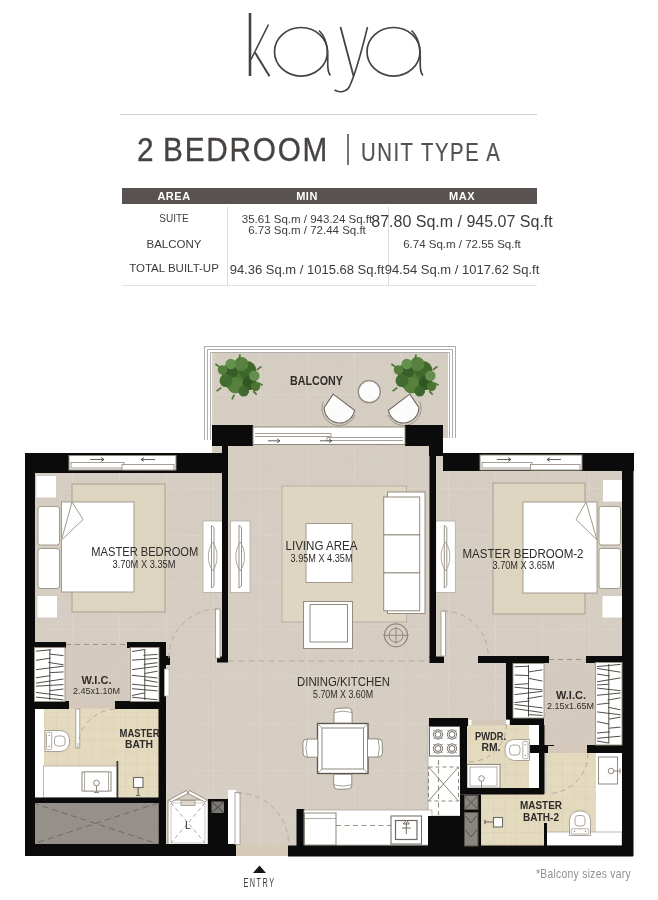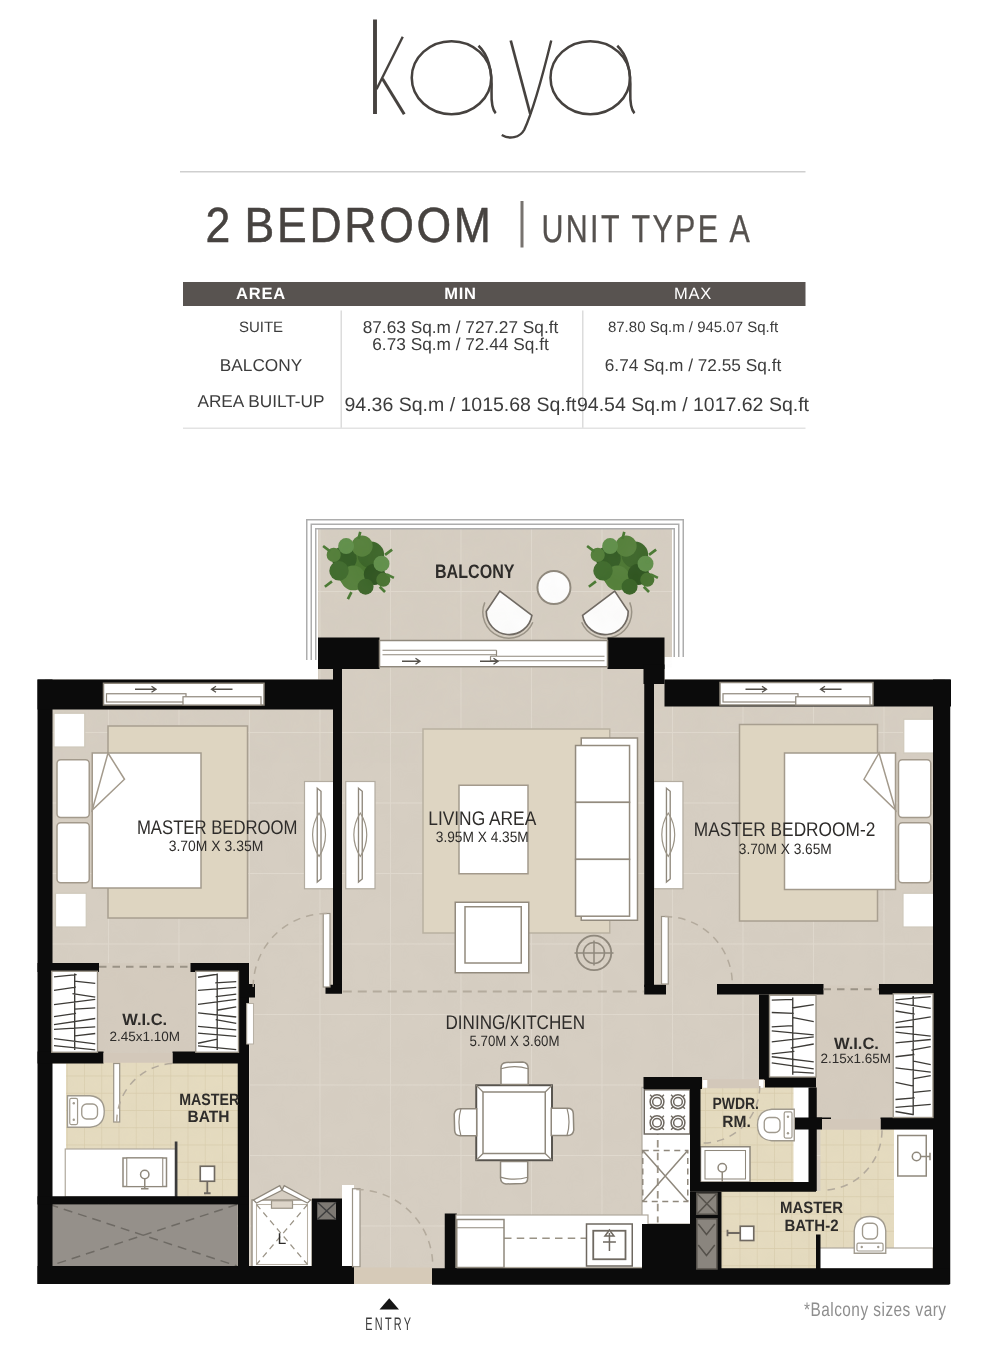--- a/index.html
+++ b/index.html
@@ -30,34 +30,34 @@
 
   <div class="abs" style="left:137px;top:131px;font-size:33px;letter-spacing:2px;color:#474340;-webkit-text-stroke:.35px #474340;transform:scaleX(.9);transform-origin:left top;">2 BEDROOM</div>
 
   <div class="abs" style="left:347px;top:134px;width:2px;height:31px;background:#77736f"></div>
 
   <div class="abs" style="left:361px;top:137px;font-size:26px;letter-spacing:2px;color:#55514e;-webkit-text-stroke:.2px #55514e;transform:scaleX(.78);transform-origin:left top;">UNIT TYPE A</div>
 
   <div class="abs" style="left:122px;top:188px;width:415px;height:16px;background:#585350"></div>
   <div class="abs ctr" style="left:174px;top:190px;font-size:11px;font-weight:bold;color:#fff;letter-spacing:.5px">AREA</div>
   <div class="abs ctr" style="left:307px;top:190px;font-size:11px;font-weight:bold;color:#fff;letter-spacing:.5px">MIN</div>
-  <div class="abs ctr" style="left:462px;top:190px;font-size:11px;font-weight:normal;color:#fff;letter-spacing:.5px">MAX</div>
+  <div class="abs ctr" style="left:462px;top:190px;font-size:11px;font-weight:bold;color:#fff;letter-spacing:.5px">MAX</div>
 
   <div class="abs" style="left:227px;top:207px;width:1px;height:79px;background:#dcdcdc"></div>
   <div class="abs" style="left:388px;top:207px;width:1px;height:79px;background:#dcdcdc"></div>
 
   <div class="abs ctr" style="left:174px;top:213px;font-size:10px;color:#3c3c3c">SUITE</div>
-  <div class="abs ctr" style="left:307px;top:213px;font-size:11.5px;color:#3c3c3c">87.63 Sq.m / 727.27 Sq.ft</div>
-  <div class="abs ctr" style="left:462px;top:213px;font-size:10px;color:#3c3c3c">87.80 Sq.m / 945.07 Sq.ft</div>
+  <div class="abs ctr" style="left:307px;top:213px;font-size:11.5px;color:#3c3c3c">35.61 Sq.m / 943.24 Sq.ft</div>
+  <div class="abs ctr" style="left:462px;top:213px;font-size:16px;color:#3c3c3c">87.80 Sq.m / 945.07 Sq.ft</div>
 
   <div class="abs ctr" style="left:174px;top:238px;font-size:11.5px;color:#3c3c3c">BALCONY</div>
   <div class="abs ctr" style="left:307px;top:224px;font-size:11.5px;color:#3c3c3c">6.73 Sq.m / 72.44 Sq.ft</div>
   <div class="abs ctr" style="left:462px;top:238px;font-size:11.5px;color:#3c3c3c">6.74 Sq.m / 72.55 Sq.ft</div>
 
-  <div class="abs ctr" style="left:174px;top:262px;font-size:11.5px;color:#3c3c3c">AREA BUILT-UP</div>
+  <div class="abs ctr" style="left:174px;top:262px;font-size:11.5px;color:#3c3c3c">TOTAL BUILT-UP</div>
   <div class="abs ctr" style="left:307px;top:262px;font-size:13px;color:#3c3c3c">94.36 Sq.m / 1015.68 Sq.ft</div>
   <div class="abs ctr" style="left:462px;top:262px;font-size:13px;color:#3c3c3c">94.54 Sq.m / 1017.62 Sq.ft</div>
 
   <div class="abs" style="left:122px;top:285px;width:415px;height:1px;background:#e3e3e3"></div>
 
   <svg class="abs" style="left:0;top:0" width="658" height="900" viewBox="0 0 658 900">
     <defs>
       <pattern id="tile" width="47" height="47" patternUnits="userSpaceOnUse" x="25" y="18">
         <rect width="47" height="47" fill="#d7cfc3"></rect>
         <path d="M0,0H47 M0,0V47" stroke="#e1dacf" stroke-width="1.2" fill="none"></path>

